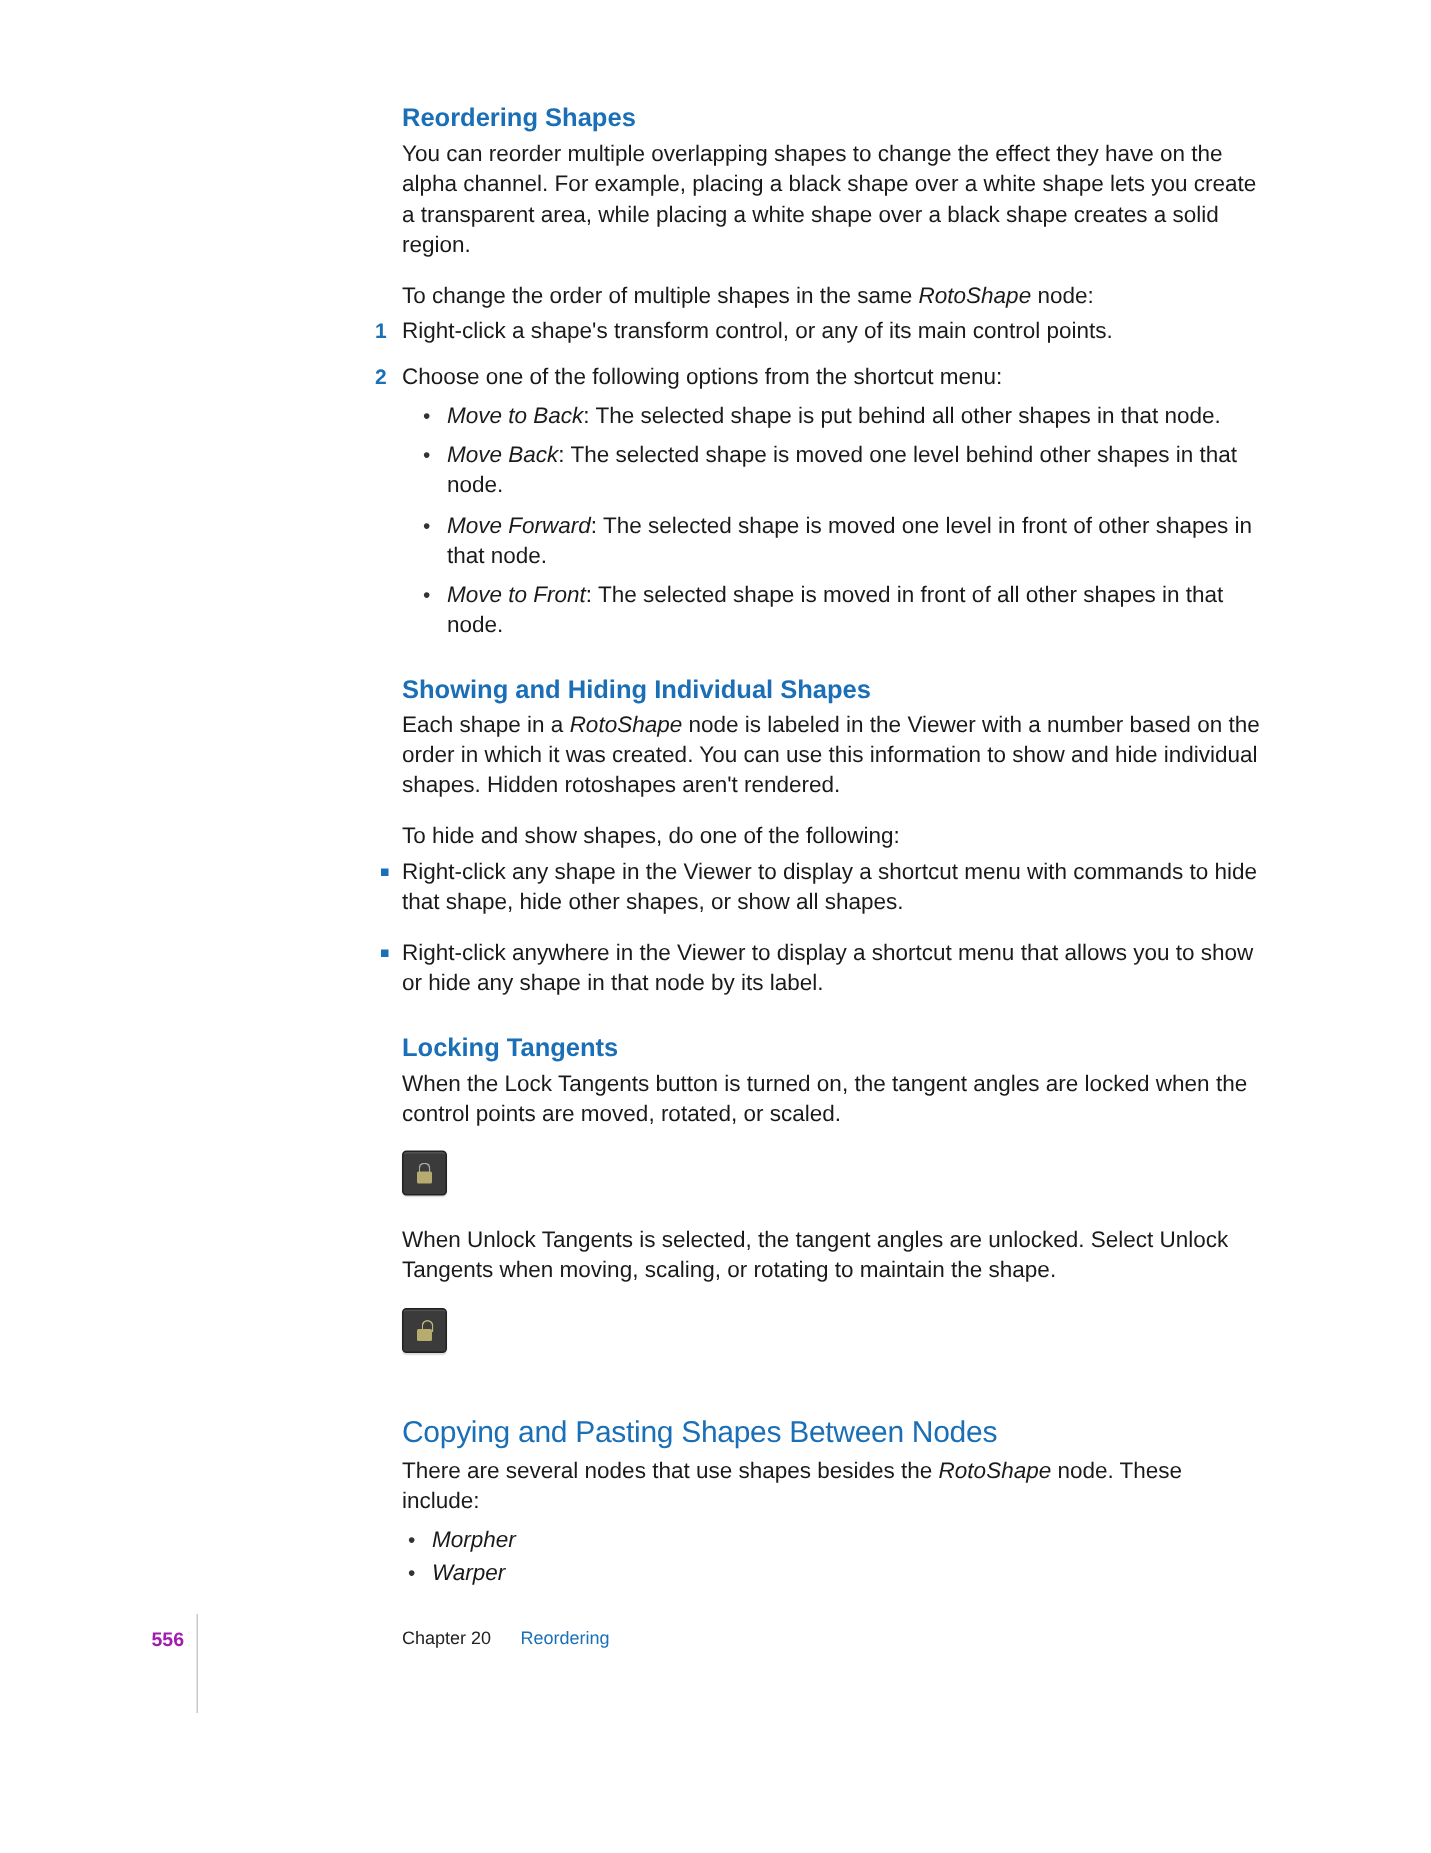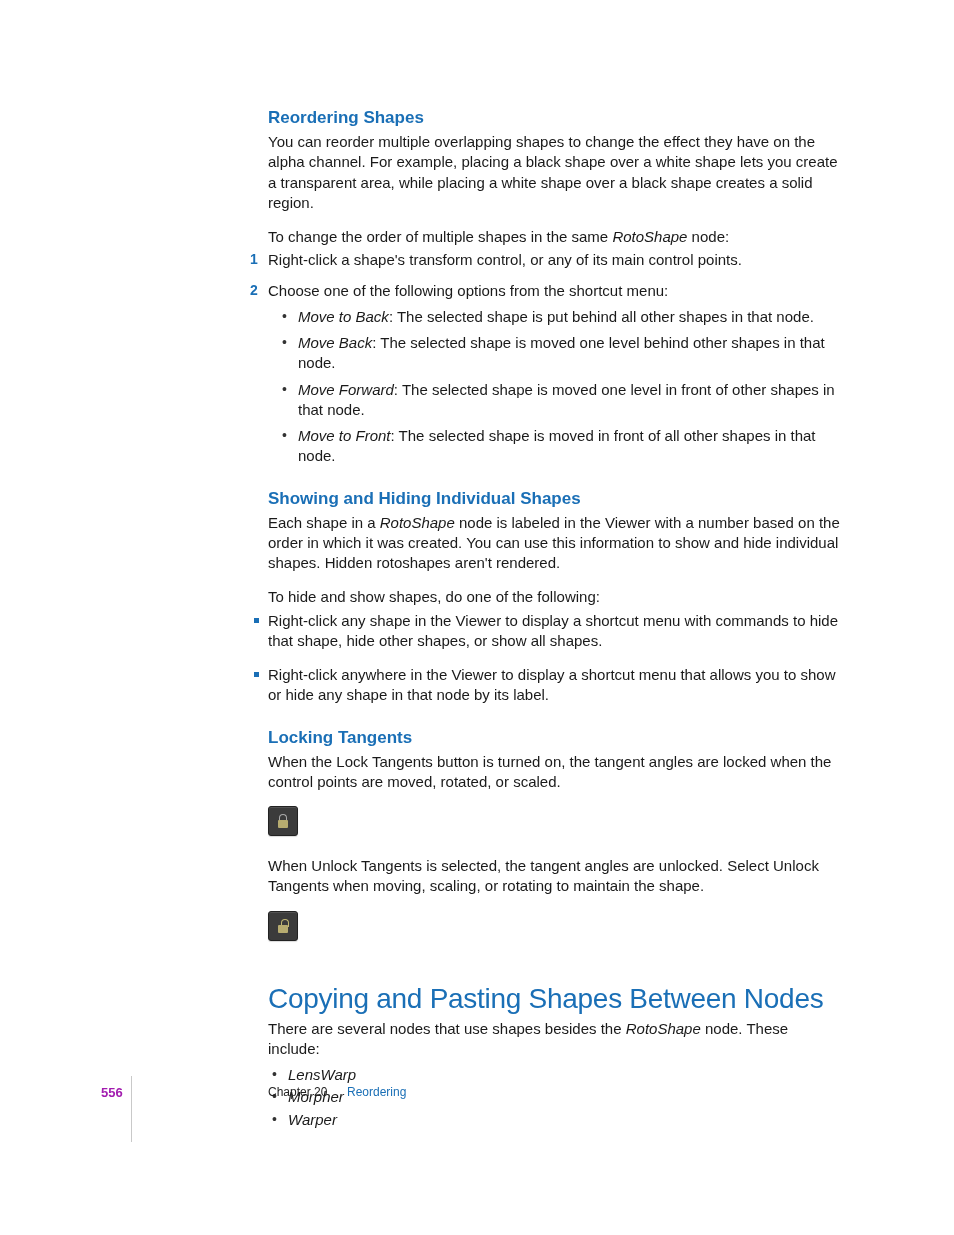--- a/index.html
+++ b/index.html
@@ -14,21 +14,21 @@
       font-family: "Myriad Pro", "Segoe UI", "Helvetica Neue", Arial, sans-serif;
       font-size: 15px;
       color: #1a1a1a;
       position: relative;
     }
     .page {
       position: absolute;
       left: 131px;
       top: 0;
       width: 735px;
-      padding-top: 108px;
+      padding-top: 69px;
     }
     .vrule {
       position: absolute;
       left: 131px;
       top: 1076px;
       width: 0;
       height: 66px;
       border-left: 1px solid #c9c9c9;
     }
     .content {
@@ -41,21 +41,21 @@
       font-size: 17px;
       margin-bottom: 4px;
       margin-top: 22px;
     }
     .h-sub.first {
       margin-top: 0;
     }
     .h-section {
       color: #1a6fb6;
       font-weight: 400;
-      font-size: 28px;
+      font-size: 20px;
       margin-top: 42px;
       margin-bottom: 4px;
       letter-spacing: -0.01em;
     }
     p {
       line-height: 1.35;
       margin-bottom: 14px;
     }
     .bold-lead {
       font-weight: 400;
@@ -239,21 +239,20 @@
       <div class="lock-shape">
         <div class="lock-arc open"></div>
         <div class="lock-body"></div>
       </div>
     </div>
 
     <h2 class="h-section">Copying and Pasting Shapes Between Nodes</h2>
     <p style="margin-bottom:6px;">
       <span>There are several nodes that use shapes besides the </span><span class="italic">RotoShape</span><span> node. These include:</span>
     </p>
-    <div class="ul-dot tight"><span class="italic">LensWarp</span></div>
     <div class="ul-dot tight"><span class="italic">Morpher</span></div>
     <div class="ul-dot tight"><span class="italic">Warper</span></div>
 
   </div>
 
   <div class="footer">
     <span class="pg-num">556</span>
     <span class="ch-label">Chapter 20</span>
     <span class="ch-title">Reordering</span>
   </div>

